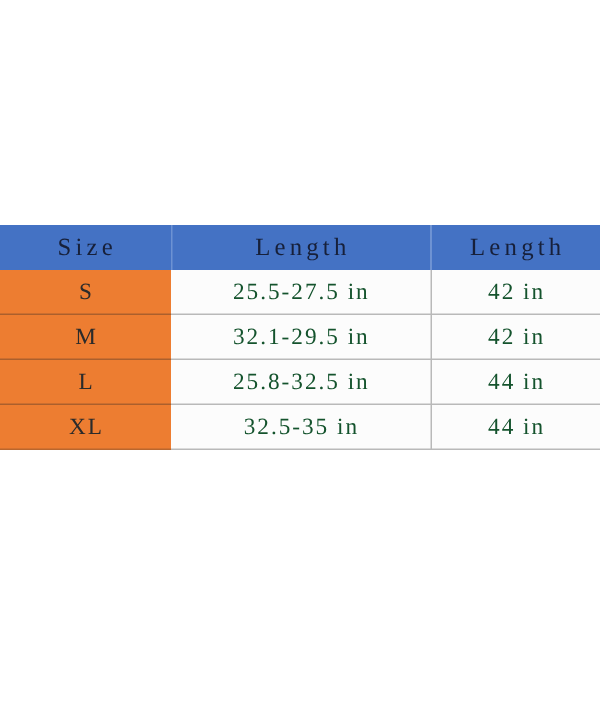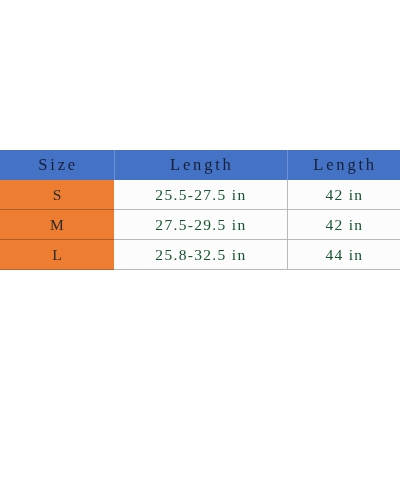--- a/index.html
+++ b/index.html
@@ -103,24 +103,29 @@
     </thead>
 
     <tbody>
       <tr>
         <td class="cell-size">S</td>
         <td class="cell-measure">25.5-27.5 in</td>
         <td class="cell-measure last-col">42 in</td>
       </tr>
       <tr>
         <td class="cell-size">M</td>
-        <td class="cell-measure">27.5-29.5 in</td>
+        <td class="cell-measure">32.1-29.5 in</td>
         <td class="cell-measure last-col">42 in</td>
       </tr>
       <tr>
         <td class="cell-size">L</td>
         <td class="cell-measure">25.8-32.5 in</td>
+        <td class="cell-measure last-col">44 in</td>
+      </tr>
+      <tr>
+        <td class="cell-size">XL</td>
+        <td class="cell-measure">32.5-35 in</td>
         <td class="cell-measure last-col">44 in</td>
       </tr>
     </tbody>
   </table>
 
 </div>
 
 </body></html>

